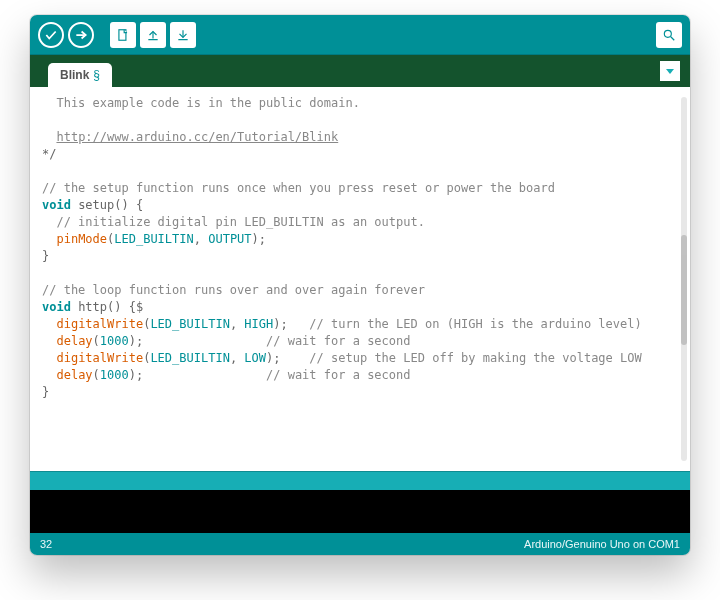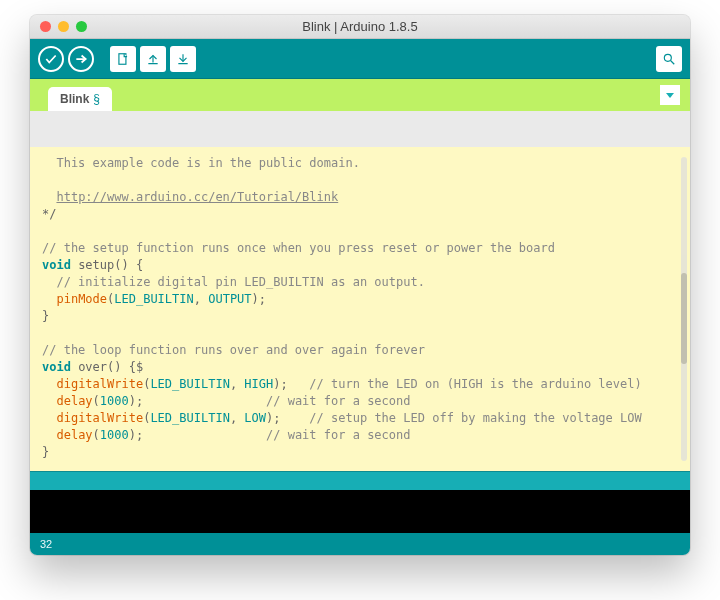--- a/index.html
+++ b/index.html
@@ -23,33 +23,33 @@
     height: 40px; background:#009097; display:flex; align-items:center;
     padding: 0 8px; gap: 4px; border-bottom:1px solid #007a80;
   }
   .tbtn {
     width: 26px; height: 26px; border-radius: 3px; background:#fff;
     display:flex; align-items:center; justify-content:center; cursor:pointer;
   }
   .tbtn.circle { border-radius:50%; background:#009097; border:2px solid #fff; color:#fff; }
   .tbtn svg { width:14px; height:14px; }
   .spacer { flex:1; }
-  .editor-strip { background:#bef264; padding-top:6px; padding-left:18px; display:flex; align-items:flex-end; }
+  .editor-strip { background:#14532d; padding-top:6px; padding-left:18px; display:flex; align-items:flex-end; }
   .tab {
     background:#fff; padding:5px 12px 5px 12px; border-radius:5px 5px 0 0;
     font-size:12px; font-weight:bold; color:#555; display:flex; gap:4px;
   }
   .tab .s { color:#009097; font-weight:normal; }
   .tabspacer { flex:1; }
   .dropbtn {
     width:20px; height:20px; background:#fff; margin:0 10px 6px 0;
     display:flex; align-items:center; justify-content:center; cursor:pointer;
   }
   .dropbtn svg { width:10px;height:10px; fill:#17aeb5; }
-  .code-wrap { flex:1; background:#fef9c3; position:relative; overflow:hidden;margin-top:36px; }
+  .code-wrap { flex:1; background:#ffffff; position:relative; overflow:hidden; }
   .code {
     font-family: Menlo, Consolas, monospace; font-size:12px; line-height:17px;
     color:#666; padding:8px 12px; white-space:pre;
   }
   .c-comment { color:#888; }
   .c-link { color:#888; text-decoration:underline; }
   .c-kw { color:#009097; font-weight:bold; }
   .c-fn { color:#d85c00; }
   .c-const { color:#009097; }
   .scrollbar {
@@ -62,28 +62,20 @@
   .status {
     height:22px; background:#009097; display:flex; align-items:center;
     padding:0 10px; color:#e9f7f8; font-size:11px;
   }
 </style>
 </head>
 <body>
 
 <div class="window">
 
-  <div class="titlebar">
-    <div class="traffic">
-      <div class="dot r"></div>
-      <div class="dot y"></div>
-      <div class="dot g"></div>
-    </div>
-    <div class="title">Blink | Arduino 1.8.5</div>
-  </div>
 
   <div class="toolbar">
     <div class="tbtn circle">
       <svg viewBox="0 0 24 24" fill="none" stroke="#fff" stroke-width="3">
           <polyline points="4,12 9,18 20,6"></polyline>
         </svg>
     </div>
     <div class="tbtn circle">
       <svg viewBox="0 0 24 24" fill="none" stroke="#fff" stroke-width="3">
           <line x1="4" y1="12" x2="18" y2="12"></line>
@@ -139,33 +131,34 @@
   <span class="c-link">http://www.arduino.cc/en/Tutorial/Blink</span>
 <span>*/</span>
 
 <span class="c-comment">// the setup function runs once when you press reset or power the board</span>
 <span class="c-kw">void</span><span> setup() {</span>
 <span class="c-comment">  // initialize digital pin LED_BUILTIN as an output.</span>
   <span class="c-fn">pinMode</span>(<span class="c-const">LED_BUILTIN</span>, <span class="c-const">OUTPUT</span>);
 <span>}</span>
 
 <span class="c-comment">// the loop function runs over and over again forever</span>
-<span class="c-kw">void</span><span> over() {$</span>
+<span class="c-kw">void</span><span> http() {$</span>
   <span class="c-fn">digitalWrite</span>(<span class="c-const">LED_BUILTIN</span>, <span class="c-const">HIGH</span>);<span class="c-comment">   // turn the LED on (HIGH is the arduino level)</span>
   <span class="c-fn">delay</span>(<span class="c-const">1000</span>);<span class="c-comment">                 // wait for a second</span>
   <span class="c-fn">digitalWrite</span>(<span class="c-const">LED_BUILTIN</span>, <span class="c-const">LOW</span>);<span class="c-comment">    // setup the LED off by making the voltage LOW</span>
   <span class="c-fn">delay</span>(<span class="c-const">1000</span>);<span class="c-comment">                 // wait for a second</span>
 <span>}</span></div>
     <div class="scrollbar">
       <div class="scrollthumb"></div>
     </div>
   </div>
 
   <div class="console">
     <div class="console-inner"></div>
   </div>
 
   <div class="status">
     <span>32</span>
     <span class="spacer"></span>
+    <span>Arduino/Genuino Uno on COM1</span>
   </div>
 
 </div>
 
 </body></html>

